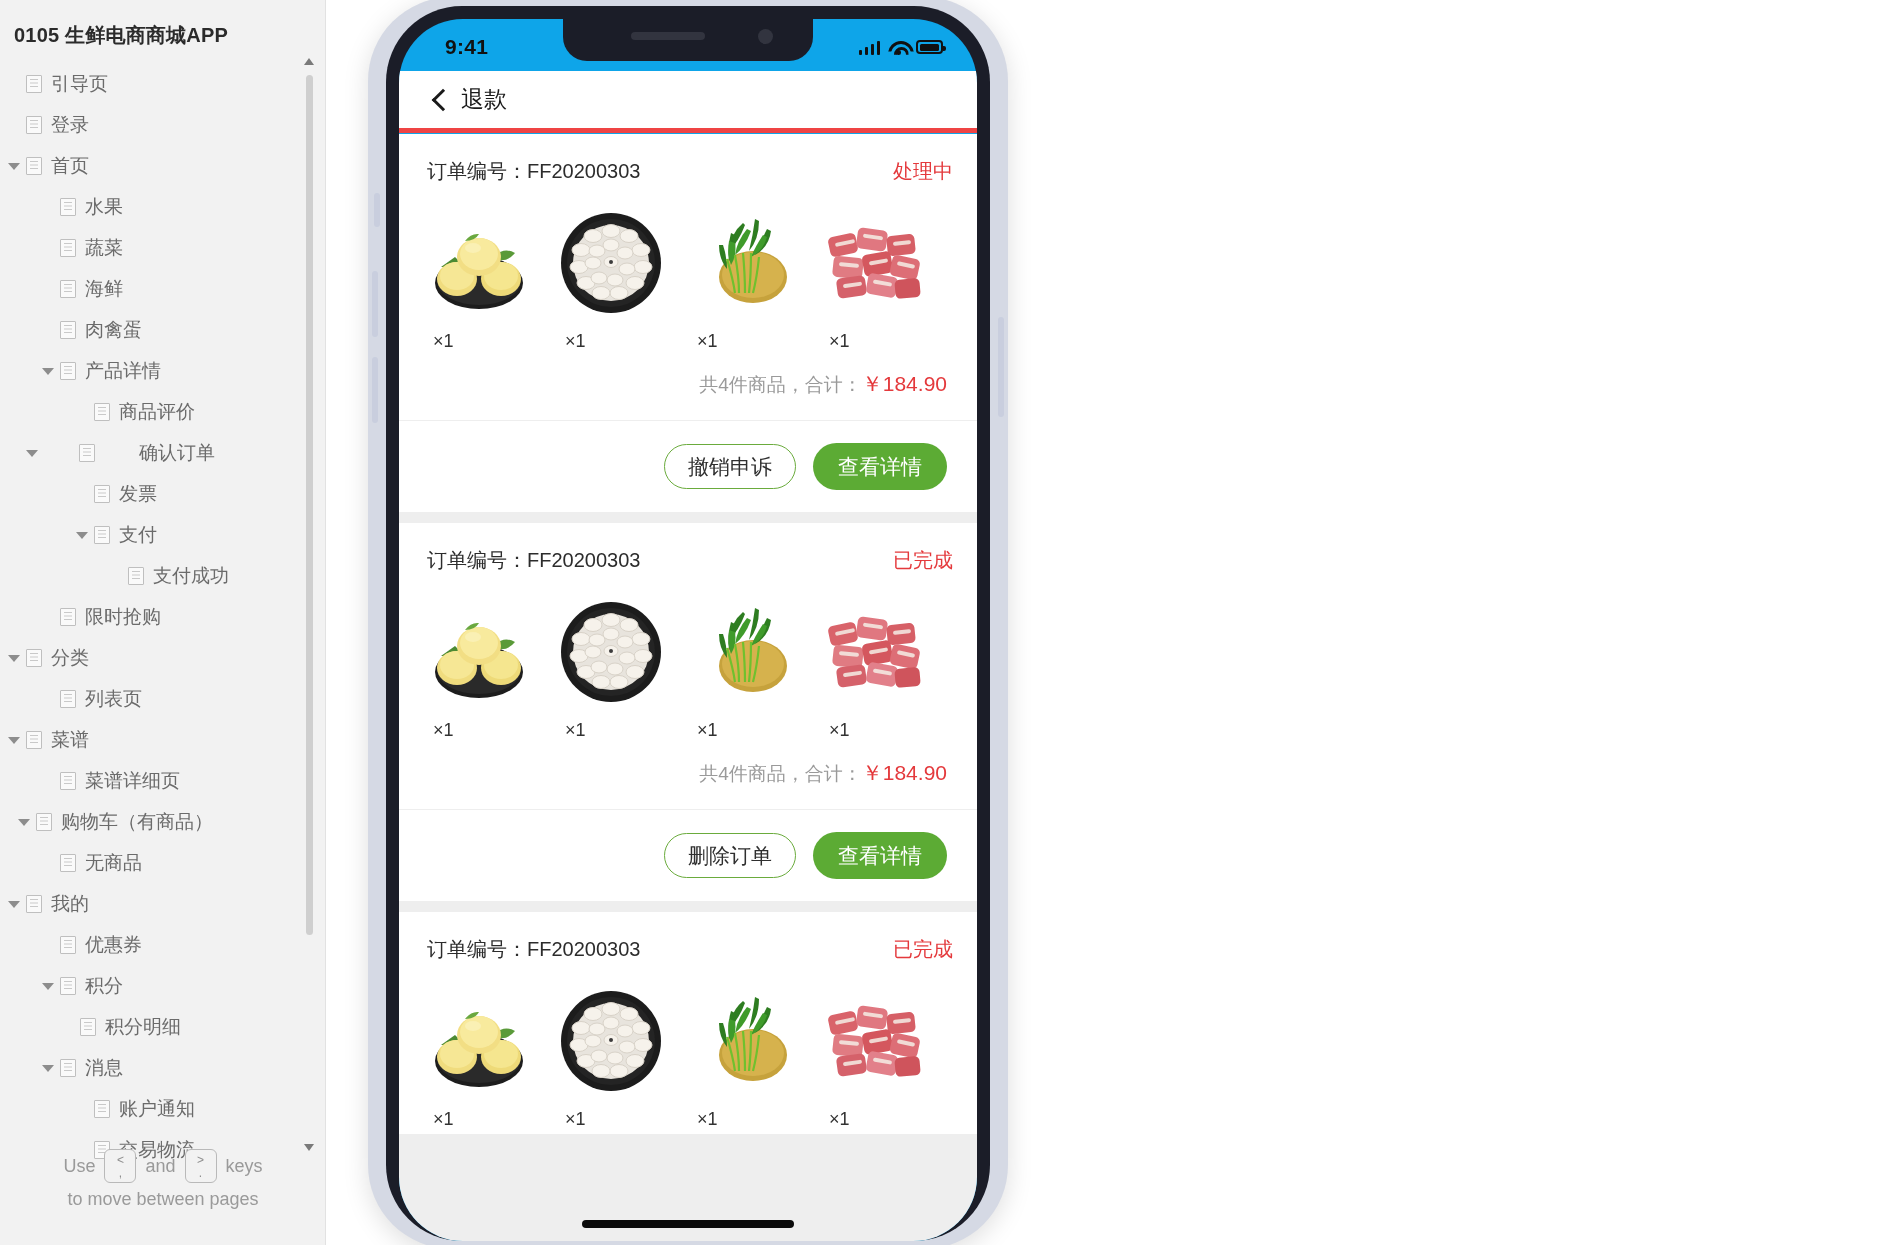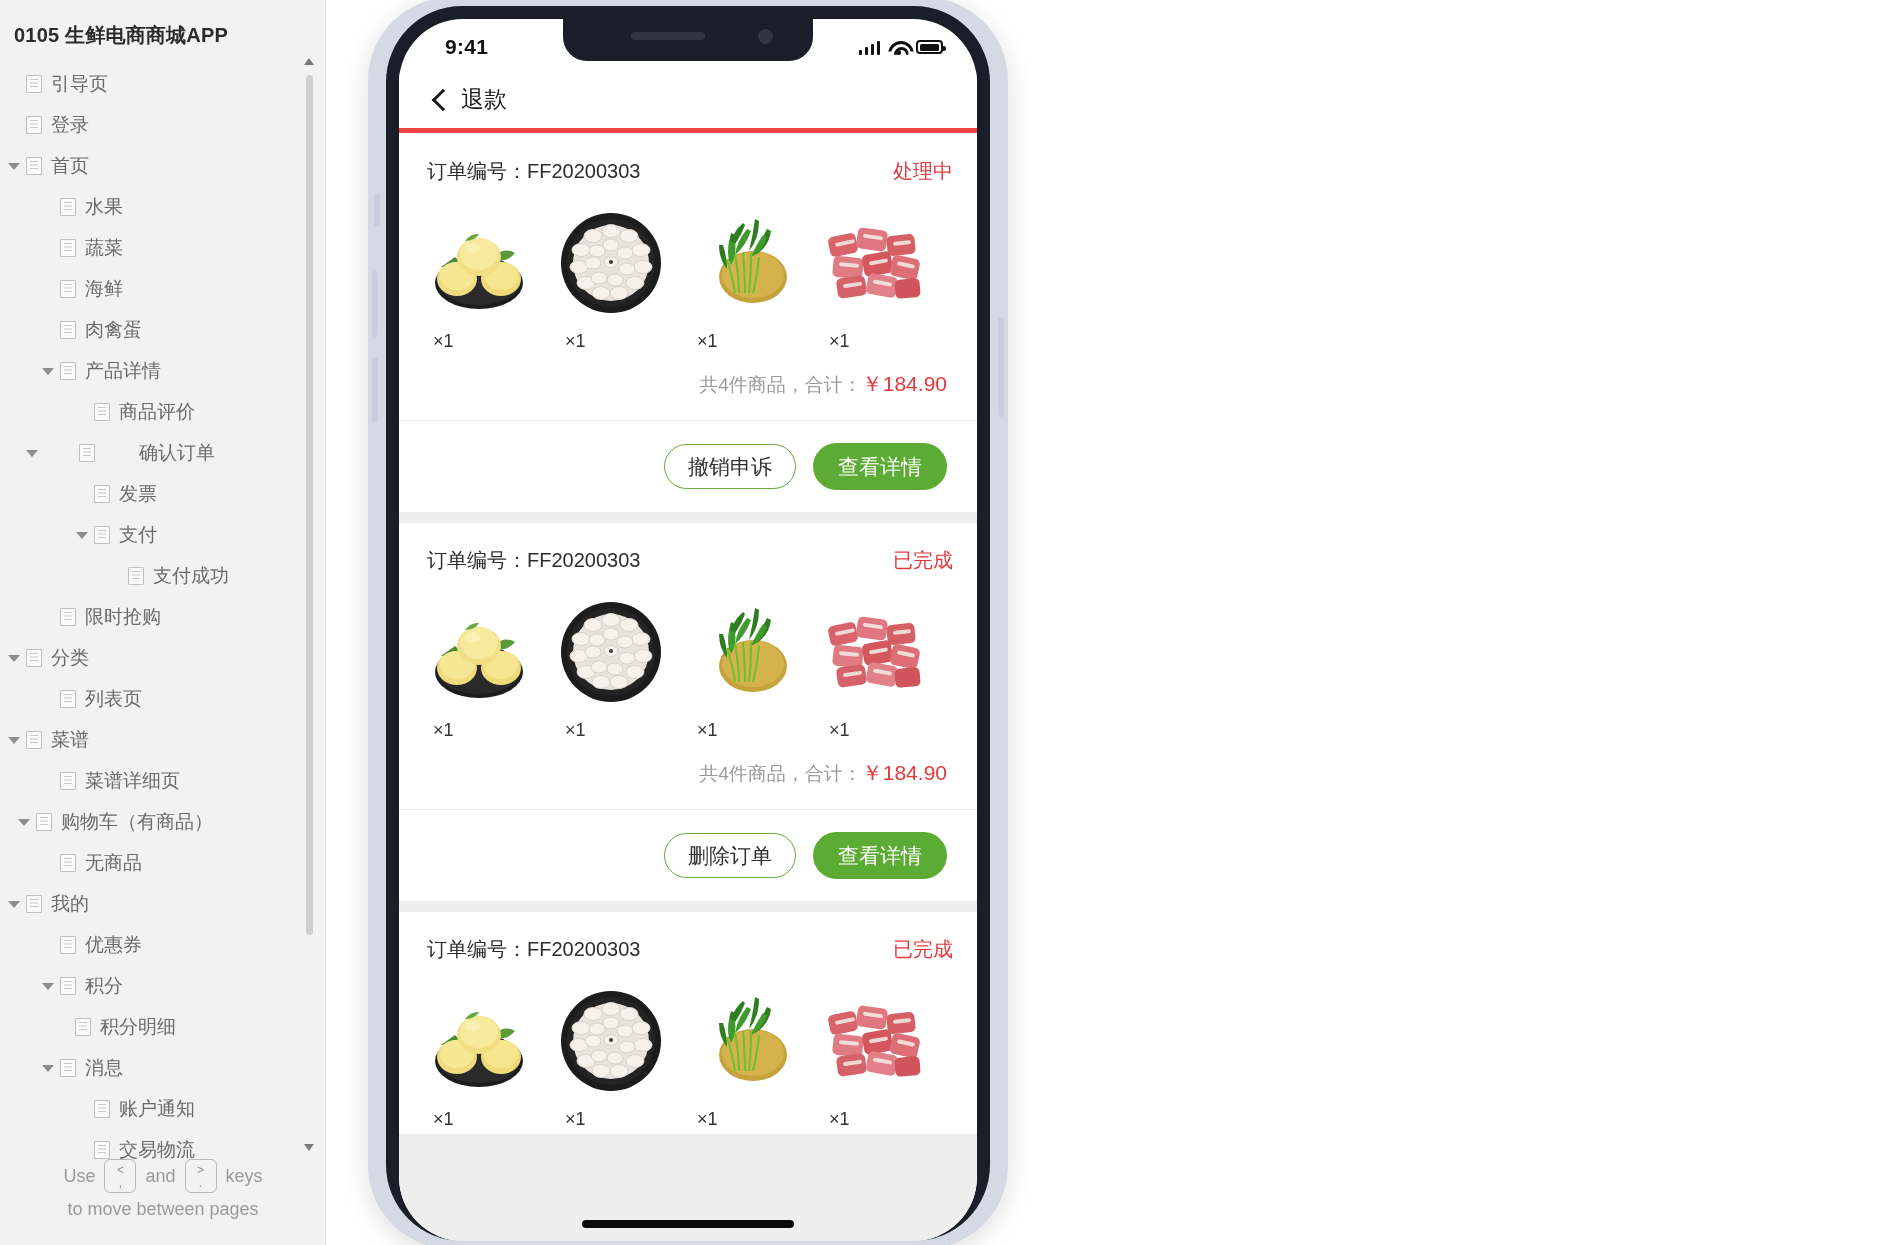--- a/index.html
+++ b/index.html
@@ -92,21 +92,21 @@
     border-top: 7px solid #7a7a7a;
   }
   #sb-thumb {
     position: absolute; left: 3px; top: 20px;
     width: 7px; height: 860px;
     background: #cfcfcf; border-radius: 4px;
   }
 
   
   #kb-hint {
-    position: absolute; left: 0; bottom: 20px;
+    position: absolute; left: 0; bottom: 30px;
     width: 326px;
     text-align: center;
     color: #9a9a9a;
     font-size: 18px;
     line-height: 32px;
   }
   #kb-hint .row { display: flex; justify-content: center; align-items: center; gap: 9px; }
   .keycap {
     display: inline-flex;
     flex-direction: column;
@@ -139,21 +139,21 @@
     position: absolute;
     left: 18px; top: 9px;
     width: 604px; height: 1235px;
     background: #1b1d28;
     border-radius: 76px;
   }
   #screen {
     position: absolute;
     left: 13px; top: 13px;
     width: 578px; height: 1222px;
-    background: #ffffff;
+    background: #0ea5e9;
     border-radius: 64px;
     overflow: hidden;
   }
   
   .side-btn { position: absolute; background: #c9cede; border-radius: 3px; }
   #btn-silent { left: 6px; top: 196px; width: 6px; height: 34px; }
   #btn-volup  { left: 4px; top: 274px; width: 6px; height: 66px; }
   #btn-voldn  { left: 4px; top: 360px; width: 6px; height: 66px; }
   #btn-power  { right: 4px; top: 320px; width: 6px; height: 100px; background:#c9cede; }
 
@@ -439,21 +439,21 @@
         <div class="tree-item" style="padding-left: 40px;">
           <span class="caret"></span>
           <span class="doc-icon"></span>
           <span class="tree-label">优惠券</span>
         </div>
         <div class="tree-item" style="padding-left: 40px;">
           <span class="caret open"></span>
           <span class="doc-icon"></span>
           <span class="tree-label">积分</span>
         </div>
-        <div class="tree-item" style="padding-left: 39px; margin-left: 16px;">
+        <div class="tree-item" style="padding-left: 60px;">
           <span class="caret"></span>
           <span class="doc-icon"></span>
           <span class="tree-label">积分明细</span>
         </div>
         <div class="tree-item" style="padding-left: 40px;">
           <span class="caret open"></span>
           <span class="doc-icon"></span>
           <span class="tree-label">消息</span>
         </div>
         <div class="tree-item" style="padding-left: 74px;">

